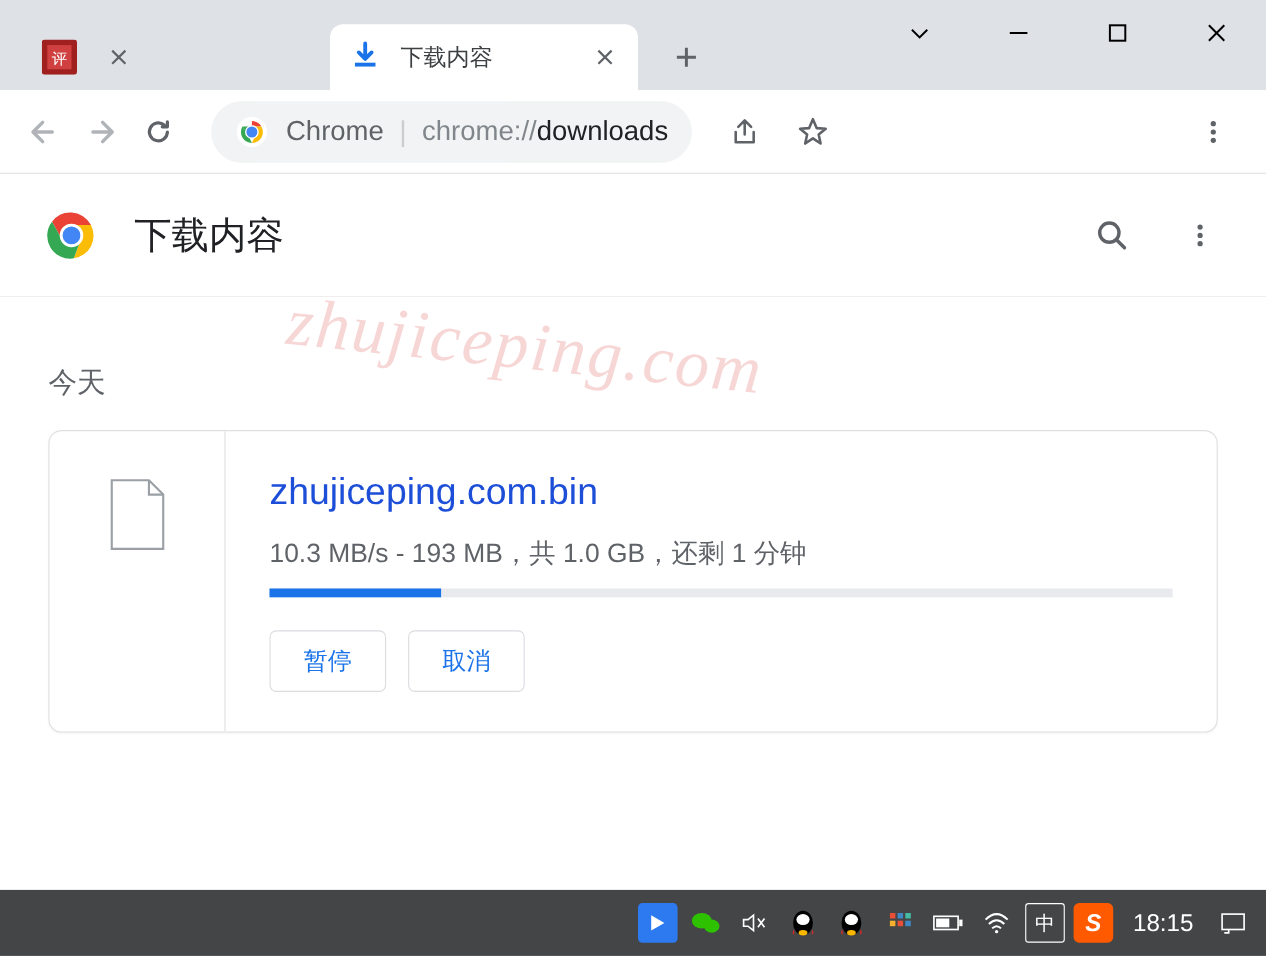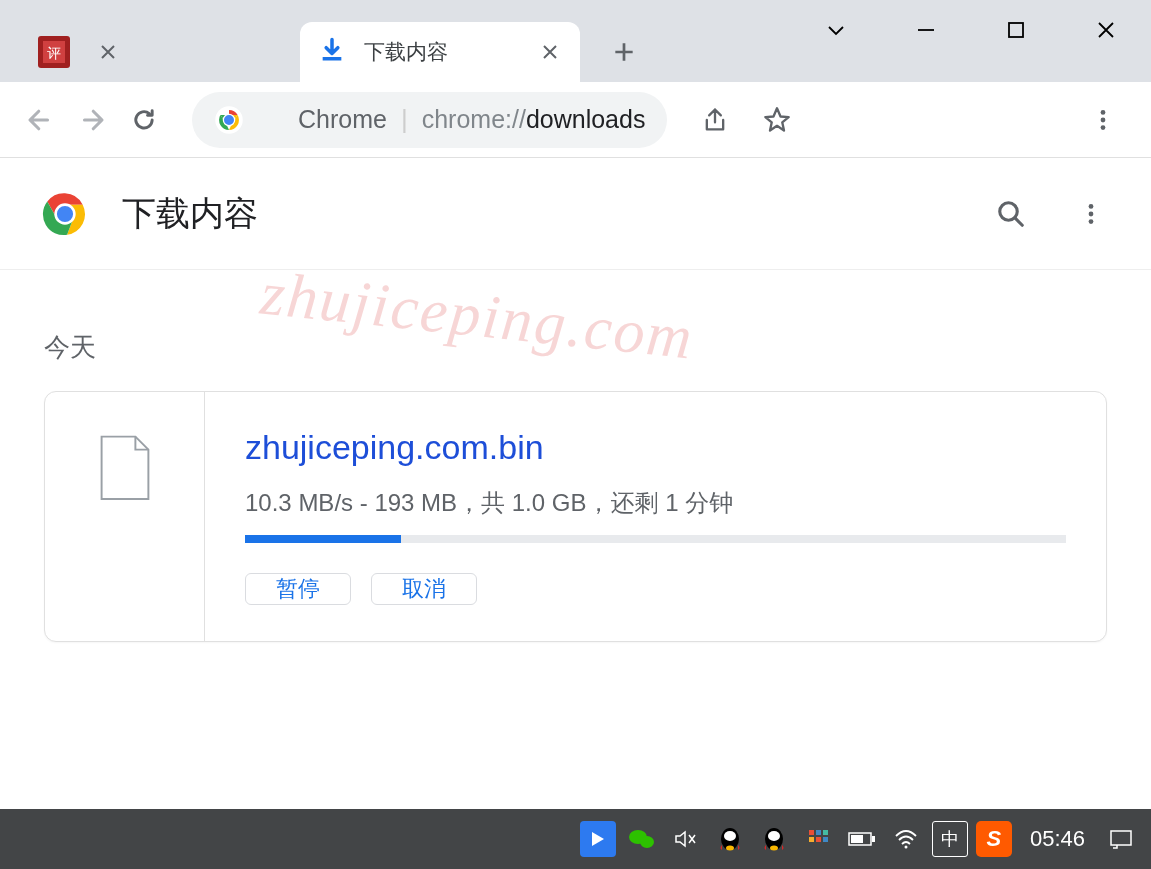--- a/index.html
+++ b/index.html
@@ -17,21 +17,21 @@
 .tab.active { background: #fff; }
 .tab-favicon { width: 32px; height: 32px; margin-right: 14px; flex-shrink: 0; }
 .tab-title { font-size: 21px; color: #3c4043; white-space: nowrap; overflow: hidden; text-overflow: ellipsis; flex: 1; }
 .tab-close { width: 24px; height: 24px; margin-left: 12px; cursor: pointer; display: flex; align-items: center; justify-content: center; flex-shrink: 0; }
 .new-tab-btn { width: 48px; height: 48px; display: flex; align-items: center; justify-content: center; cursor: pointer; margin-left: 20px; margin-bottom: 6px; }
 
 
 .toolbar { height: 76px; background: #fff; display: flex; align-items: center; padding: 0 18px; border-bottom: 1px solid #e0e0e0; }
 .nav-btn { width: 44px; height: 44px; display: flex; align-items: center; justify-content: center; cursor: pointer; color: #9aa0a6; margin-right: 8px; }
 .nav-btn.enabled { color: #5f6368; }
-.omnibox { flex: 1; height: 56px; background: #f1f3f4; border-radius: 28px; display: flex; align-items: center; padding: 0 22px; margin: 0 18px; max-width: 520px; gap: 38px; }
+.omnibox { flex: 1; height: 56px; background: #f1f3f4; border-radius: 28px; display: flex; align-items: center; padding: 0 22px; margin: 0 18px; max-width: 520px; }
 .omnibox-icon { width: 30px; height: 30px; margin-right: 16px; }
 .omnibox-text { display: flex; align-items: center; font-size: 25px; }
 .omnibox-chrome { color: #5f6368; }
 .omnibox-sep { color: #cdcdcd; margin: 0 14px; font-size: 26px; font-weight: 200; }
 .omnibox-url-gray { color: #80868b; }
 .omnibox-url-black { color: #202124; }
 .toolbar-actions { display: flex; align-items: center; gap: 22px; margin-left: 10px; }
 .toolbar-icon-btn { width: 40px; height: 40px; display: flex; align-items: center; justify-content: center; cursor: pointer; color: #5f6368; }
 .toolbar-spacer { flex: 1; }
 .toolbar-menu-btn { width: 40px; height: 40px; display: flex; align-items: center; justify-content: center; cursor: pointer; color: #5f6368; margin-right: 10px; }
@@ -52,21 +52,21 @@
 .download-card { background: #fff; border: 1px solid #e0e0e0; border-radius: 12px; display: flex; box-shadow: 0 1px 2px rgba(0,0,0,0.04); overflow: hidden; }
 .card-icon-section { width: 160px; display: flex; align-items: flex-start; justify-content: center; padding-top: 42px; border-right: 1px solid #e0e0e0; }
 .file-icon { width: 52px; height: 66px; }
 .card-body { flex: 1; padding: 36px 40px 36px 40px; }
 .file-name { font-size: 34px; color: #1d4ed8; margin-bottom: 20px; }
 .file-url { font-size: 24px; color: #5f6368; margin-bottom: 40px; }
 .file-status { font-size: 24px; color: #5f6368; margin-bottom: 16px; }
 .progress-bar { height: 8px; background: #e8eaed; margin-bottom: 30px; position: relative; }
 .progress-fill { height: 100%; background: #1a73e8; width: 19%; }
 .card-actions { display: flex; gap: 20px; }
-.card-btn { padding: 0 30px; border: 1px solid #dadce0; border-radius: 6px; background: #fff; color: #1a73e8; font-size: 22px; cursor: pointer; }
+.card-btn { padding: 12px 30px; border: 1px solid #dadce0; border-radius: 6px; background: #fff; color: #1a73e8; font-size: 22px; cursor: pointer; }
 
 
 .taskbar { position: absolute; bottom: 0; left: 0; right: 0; height: 60px; background: #434547; display: flex; align-items: center; padding: 0 12px; }
 .taskbar-spacer { flex: 1; }
 .taskbar-icons { display: flex; align-items: center; gap: 8px; }
 .tb-icon { width: 36px; height: 36px; display: flex; align-items: center; justify-content: center; border-radius: 4px; }
 .taskbar-time { color: #fff; font-size: 22px; margin: 0 18px; }
 .taskbar-notif { width: 36px; height: 36px; display: flex; align-items: center; justify-content: center; }
 
 
@@ -303,20 +303,20 @@
       </div>
     <div class="tb-icon">
         <svg width="26" height="22" viewBox="0 0 26 22">
           <path d="M3 8 Q13 -2 23 8 M6 12 Q13 5 20 12 M9 16 Q13 12 17 16" stroke="#fff" stroke-width="1.8" fill="none"></path>
           <circle cx="13" cy="19" r="1.5" fill="#fff"></circle>
         </svg>
       </div>
     <div class="tb-icon" style="border:1.5px solid #fff;border-radius:3px;min-width:30px;color:#fff;font-size:18px">中</div>
     <div class="tb-icon" style="background:#ff5a00;color:#fff;font-weight:bold;font-size:22px;font-style:italic;border-radius:5px">S</div>
   </div>
-  <div class="taskbar-time">05:46</div>
+  <div class="taskbar-time">18:15</div>
   <div class="taskbar-notif">
     <svg width="26" height="22" viewBox="0 0 26 22">
         <rect x="3" y="3" width="20" height="14" stroke="#fff" stroke-width="1.5" fill="none"></rect>
         <path d="M9 17 L9 20 L5 20" stroke="#fff" stroke-width="1.5" fill="none"></path>
       </svg>
   </div>
 </div>
 
 </body></html>

